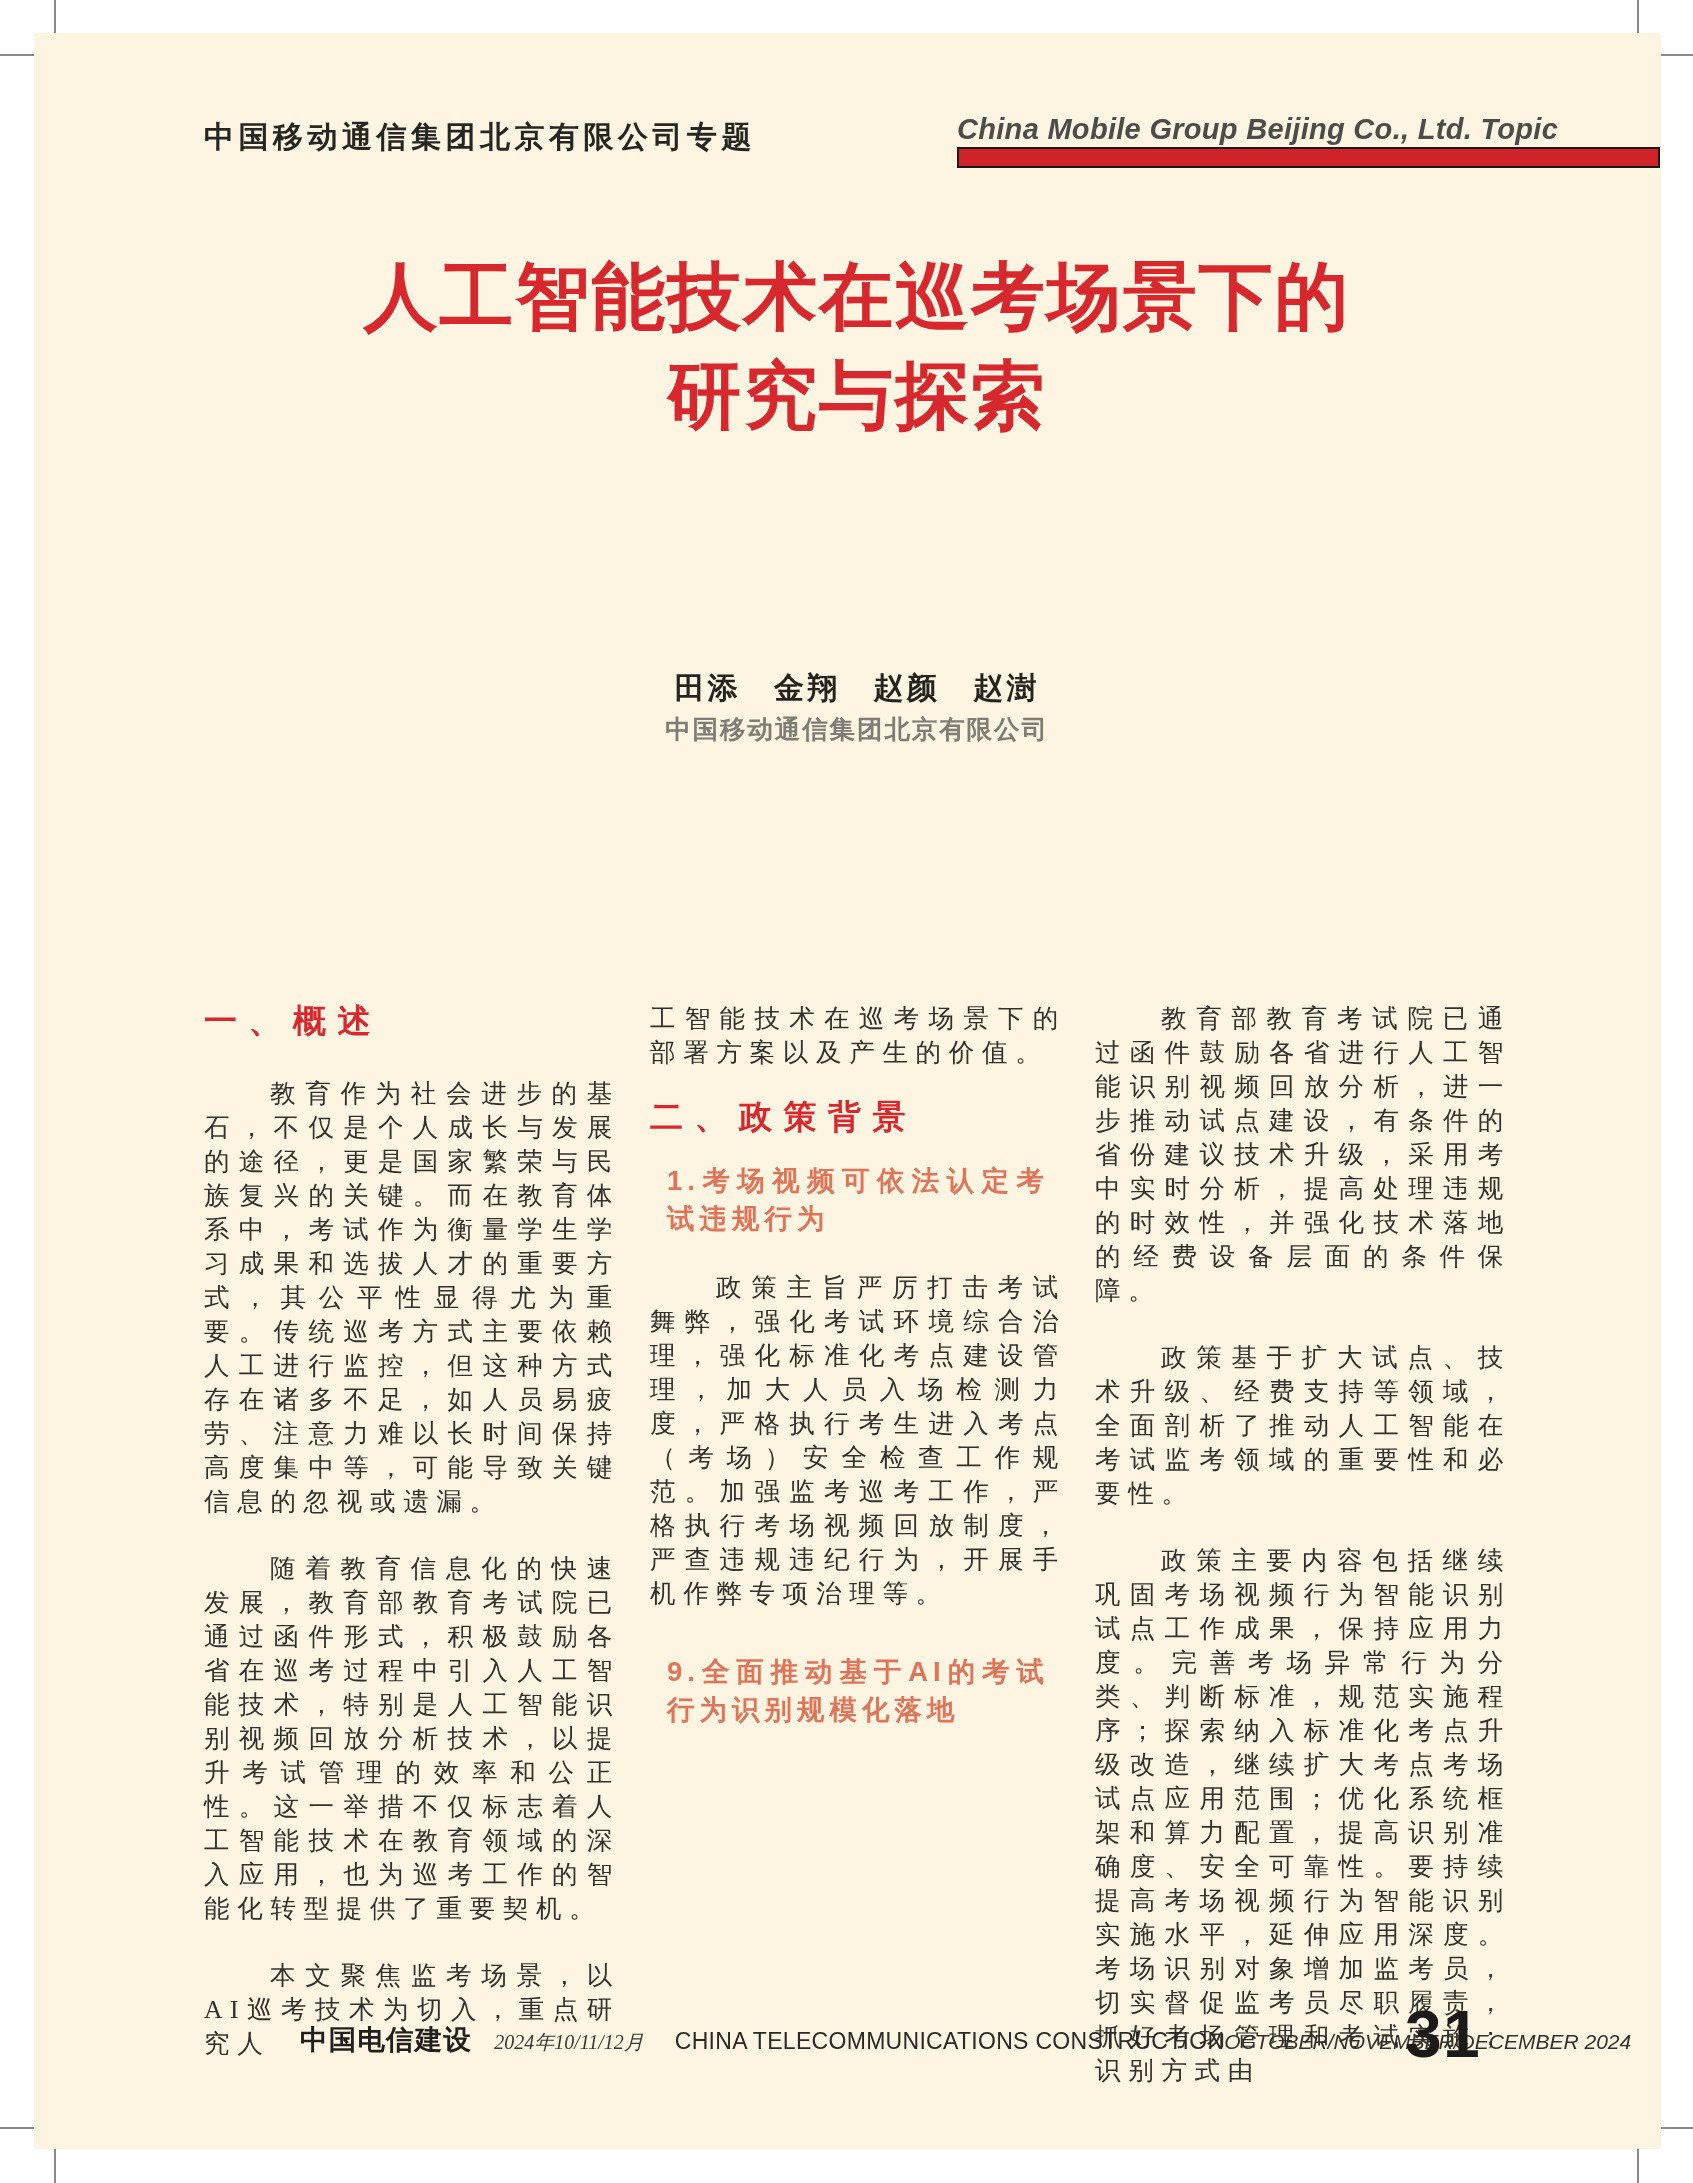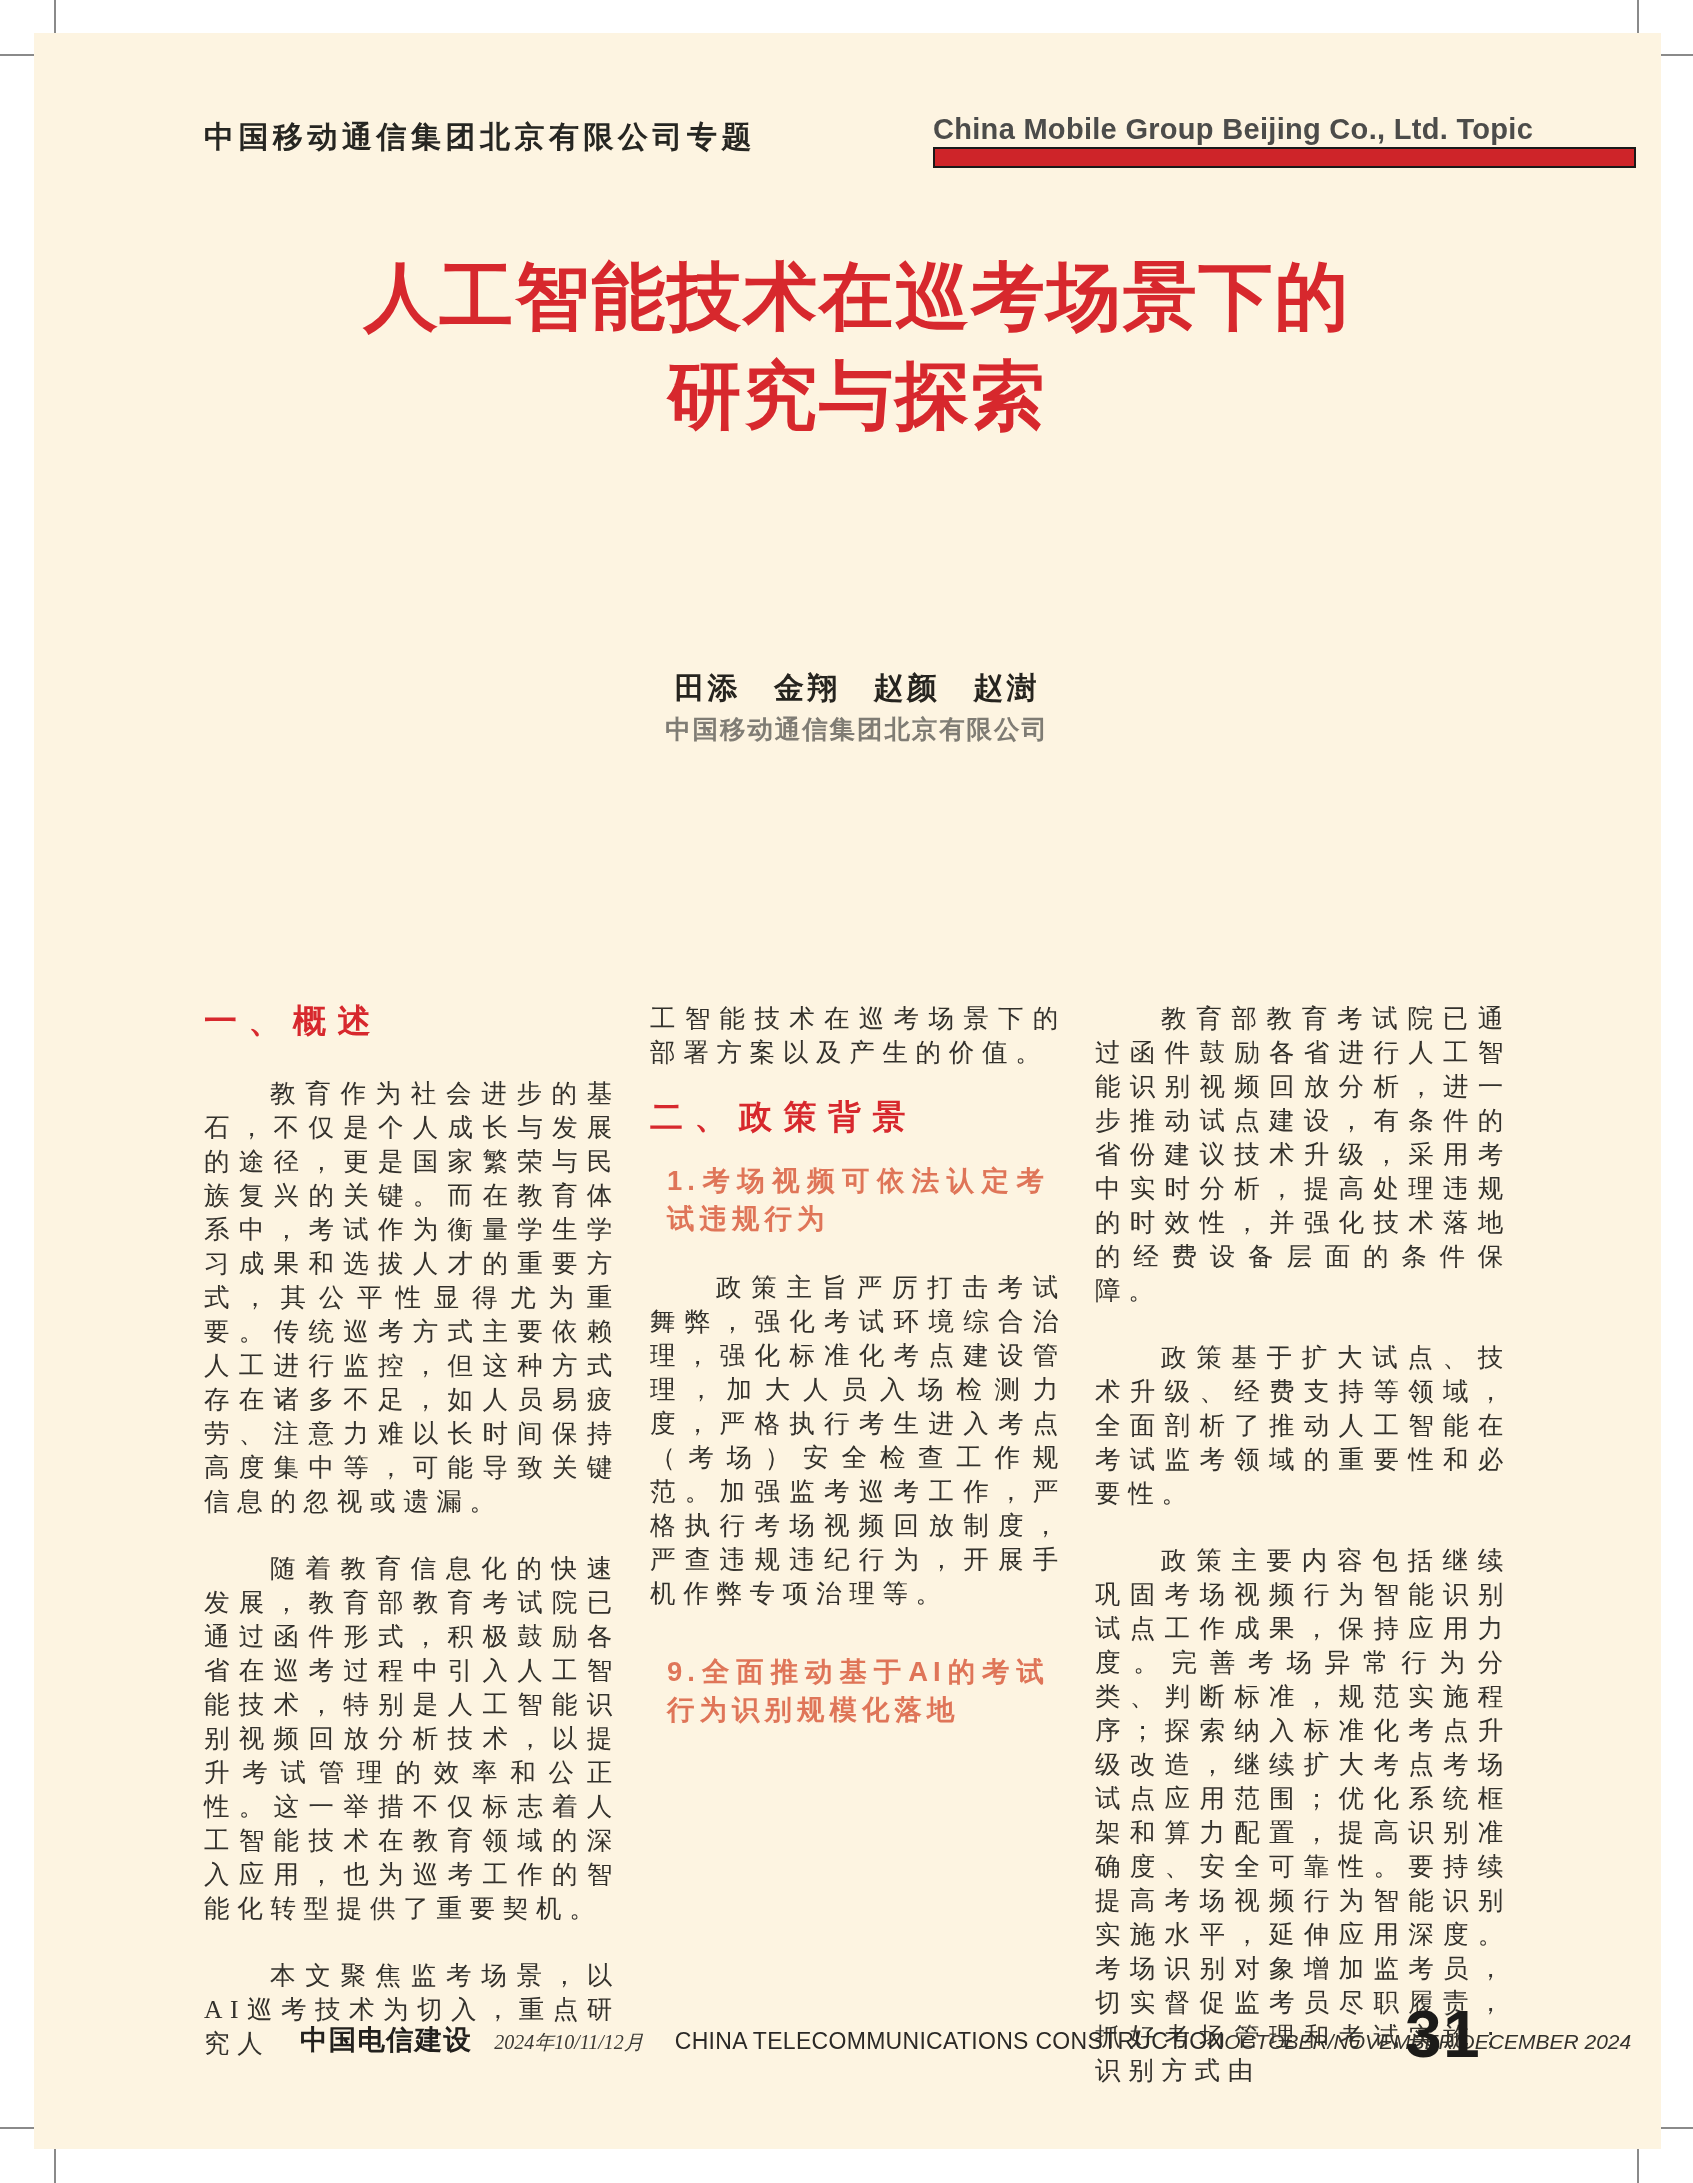--- a/index.html
+++ b/index.html
@@ -12,21 +12,21 @@
     position:absolute;left:34px;top:33px;width:1627px;height:2116px;
     background:var(--page-bg,#fdf4e1);
   }
   
   .hdr-left{
     position:absolute;left:170px;top:84px;
     font-size:30px;font-weight:bold;letter-spacing:4.5px;
     color:#262622;font-family:"Liberation Sans",sans-serif;
   }
   .hdr-right{
-    position:absolute;left:899px;top:80px;width:704px;
+    position:absolute;left:923px;top:80px;width:704px;font-style:italic;
   }
   .hdr-right .en{
     display:block;font-size:29px;font-weight:bold;letter-spacing:0.3px;
     color:var(--header-en,#4c4c4a);white-space:nowrap;
     font-family:"Liberation Sans",sans-serif;
   }
   .red-bar{
     margin-top:1.3px;height:16.6px;width:699px;
     background:var(--bar-red,#ce2429);border:2.6px solid #191919;
   }

